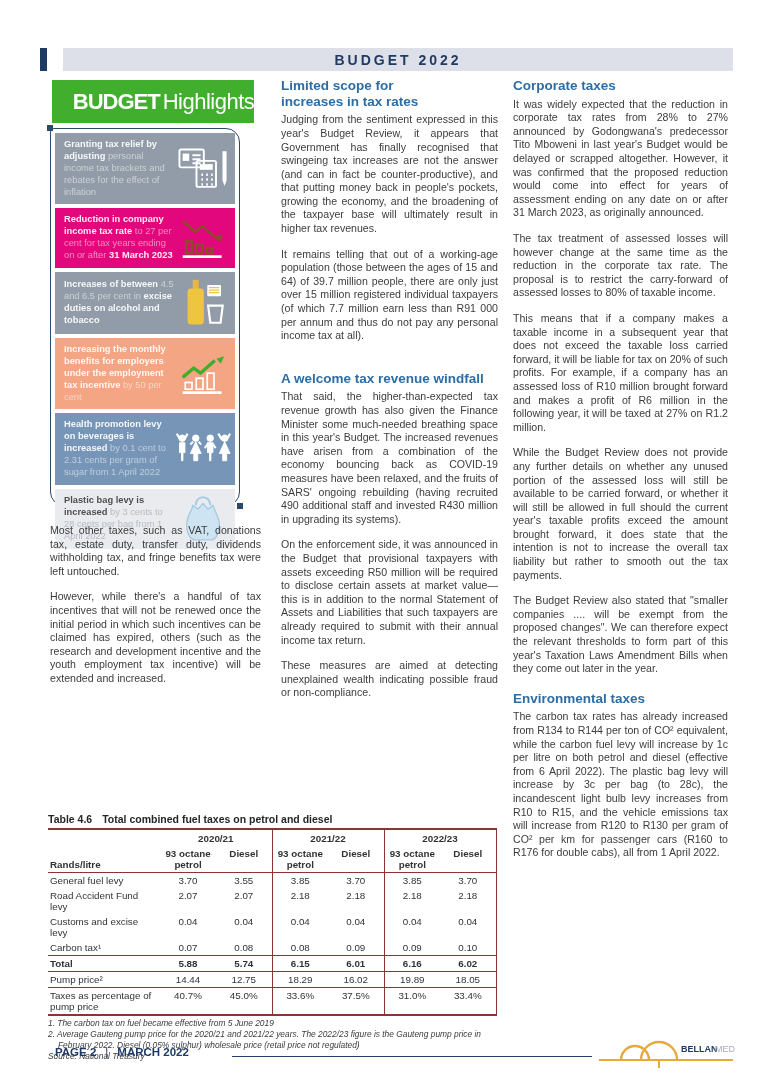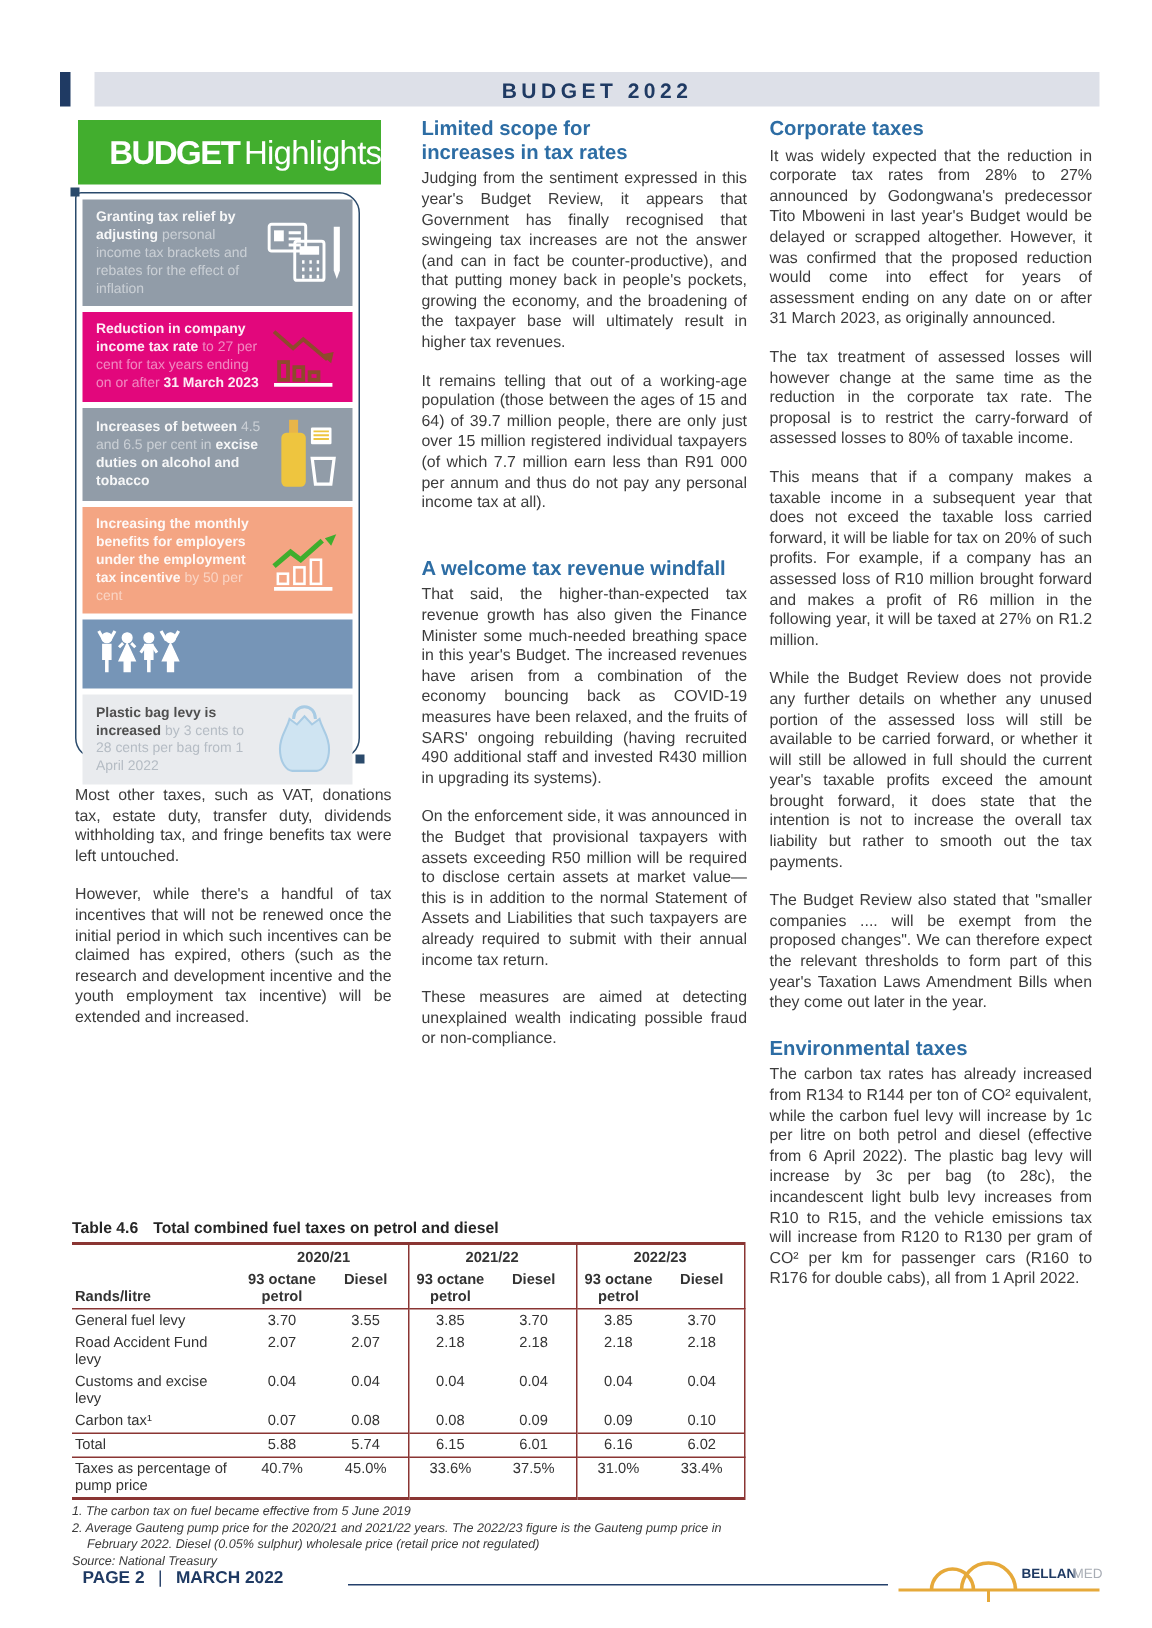--- a/index.html
+++ b/index.html
@@ -63,21 +63,21 @@
   table.fuel{border-collapse:collapse;width:448px;border-top:2px solid var(--maroon);table-layout:fixed;}
   .cell{padding:2px 3px;font-size:9.8px;color:#333;vertical-align:top;}
   .cell.label{text-align:left;padding-left:2px;}
   .cell.val{text-align:center;}
   .yr-row .cell{font-weight:700;text-align:center;padding-top:3px;}
   .sub-row .cell{font-weight:700;border-bottom:1.5px solid var(--maroon);padding-bottom:2px;}
   .sub-row .cell.label{vertical-align:bottom;text-align:left;}
   .sub-row .cell.sub{text-align:center;}
   .gsep{border-right:1.2px solid var(--maroon);}
   td.val.c1,td.val.c3,td.val.c5{border-right:1.2px solid var(--maroon);}
-  tr.r4 .cell{font-weight:400;border-top:1.5px solid var(--maroon);border-bottom:1px solid var(--maroon);margin-left:29px;}
+  tr.r4 .cell{font-weight:700;border-top:1.5px solid var(--maroon);border-bottom:1px solid var(--maroon);margin-left:29px;}
   tr.r5 .cell{border-bottom:1px solid var(--maroon);}
   tr.r6 .cell{border-bottom:2px solid var(--maroon);}
   .footnotes{margin-top:2px;}
   .fn{font-size:8.4px;font-style:italic;color:#3b3b3b;line-height:1.32;
     padding-left:10px;text-indent:-10px;text-align:left;}
 
   
   .footer-label{position:absolute;left:55px;top:1046px;font-size:11.5px;font-weight:700;color:var(--navy);}
   .footer-label .pipe{margin:0 9px;font-weight:400;}
   .footer-rule{position:absolute;left:232px;top:1056px;width:360px;height:0;border-top:1.5px solid #24406b;}
@@ -171,20 +171,24 @@
             <rect x="33" y="25" width="8" height="19"></rect>
           </g>
           <path d="M4 30l13-11 8 6 17-15" fill="none" stroke="#3fae2d" stroke-width="4"></path>
           <path d="M44 8l9-3-4 9z" fill="#3fae2d"></path>
           <path d="M4 48h46" stroke="#fff" stroke-width="3"></path>
         </svg>
       </div>
     </div>
 
     <div class="hl-box hl-6">
+      <div class="hl-text">
+        <b>Health promotion levy on beverages is increased</b>
+        <span class="lt">by 0.1 cent to 2.31 cents per gram of sugar from 1 April 2022</span>
+      </div>
       <div class="hl-icon">
         <svg width="56" height="34" viewBox="0 0 62 36">
           <g fill="#fff" stroke="#fff">
             <circle cx="8" cy="6" r="3.6"></circle>
             <path d="M5 11h6v11h-2.2v9h-1.6v-9H5z"></path>
             <path d="M2 1l4 7M14 1l-4 7" stroke-width="2.4" fill="none"></path>
             <circle cx="23" cy="6" r="3.6"></circle>
             <path d="M23 10l6 13h-3.8v8h-4.4v-8H17z"></path>
             <path d="M17 13l3-3M29 13l-3-3" stroke-width="2.2" fill="none"></path>
             <circle cx="39" cy="6" r="3.6"></circle>
@@ -321,20 +325,29 @@
           </tr>
           <tr class="r4">
             <td class="cell label">Total</td>
             <td class="cell val c0">5.88</td>
             <td class="cell val c1">5.74</td>
             <td class="cell val c2">6.15</td>
             <td class="cell val c3">6.01</td>
             <td class="cell val c4">6.16</td>
             <td class="cell val c5">6.02</td>
           </tr>
+          <tr class="r5">
+            <td class="cell label">Pump price²</td>
+            <td class="cell val c0">14.44</td>
+            <td class="cell val c1">12.75</td>
+            <td class="cell val c2">18.29</td>
+            <td class="cell val c3">16.02</td>
+            <td class="cell val c4">19.89</td>
+            <td class="cell val c5">18.05</td>
+          </tr>
           <tr class="r6">
             <td class="cell label">Taxes as percentage of pump price</td>
             <td class="cell val c0">40.7%</td>
             <td class="cell val c1">45.0%</td>
             <td class="cell val c2">33.6%</td>
             <td class="cell val c3">37.5%</td>
             <td class="cell val c4">31.0%</td>
             <td class="cell val c5">33.4%</td>
           </tr>
         </tbody>

